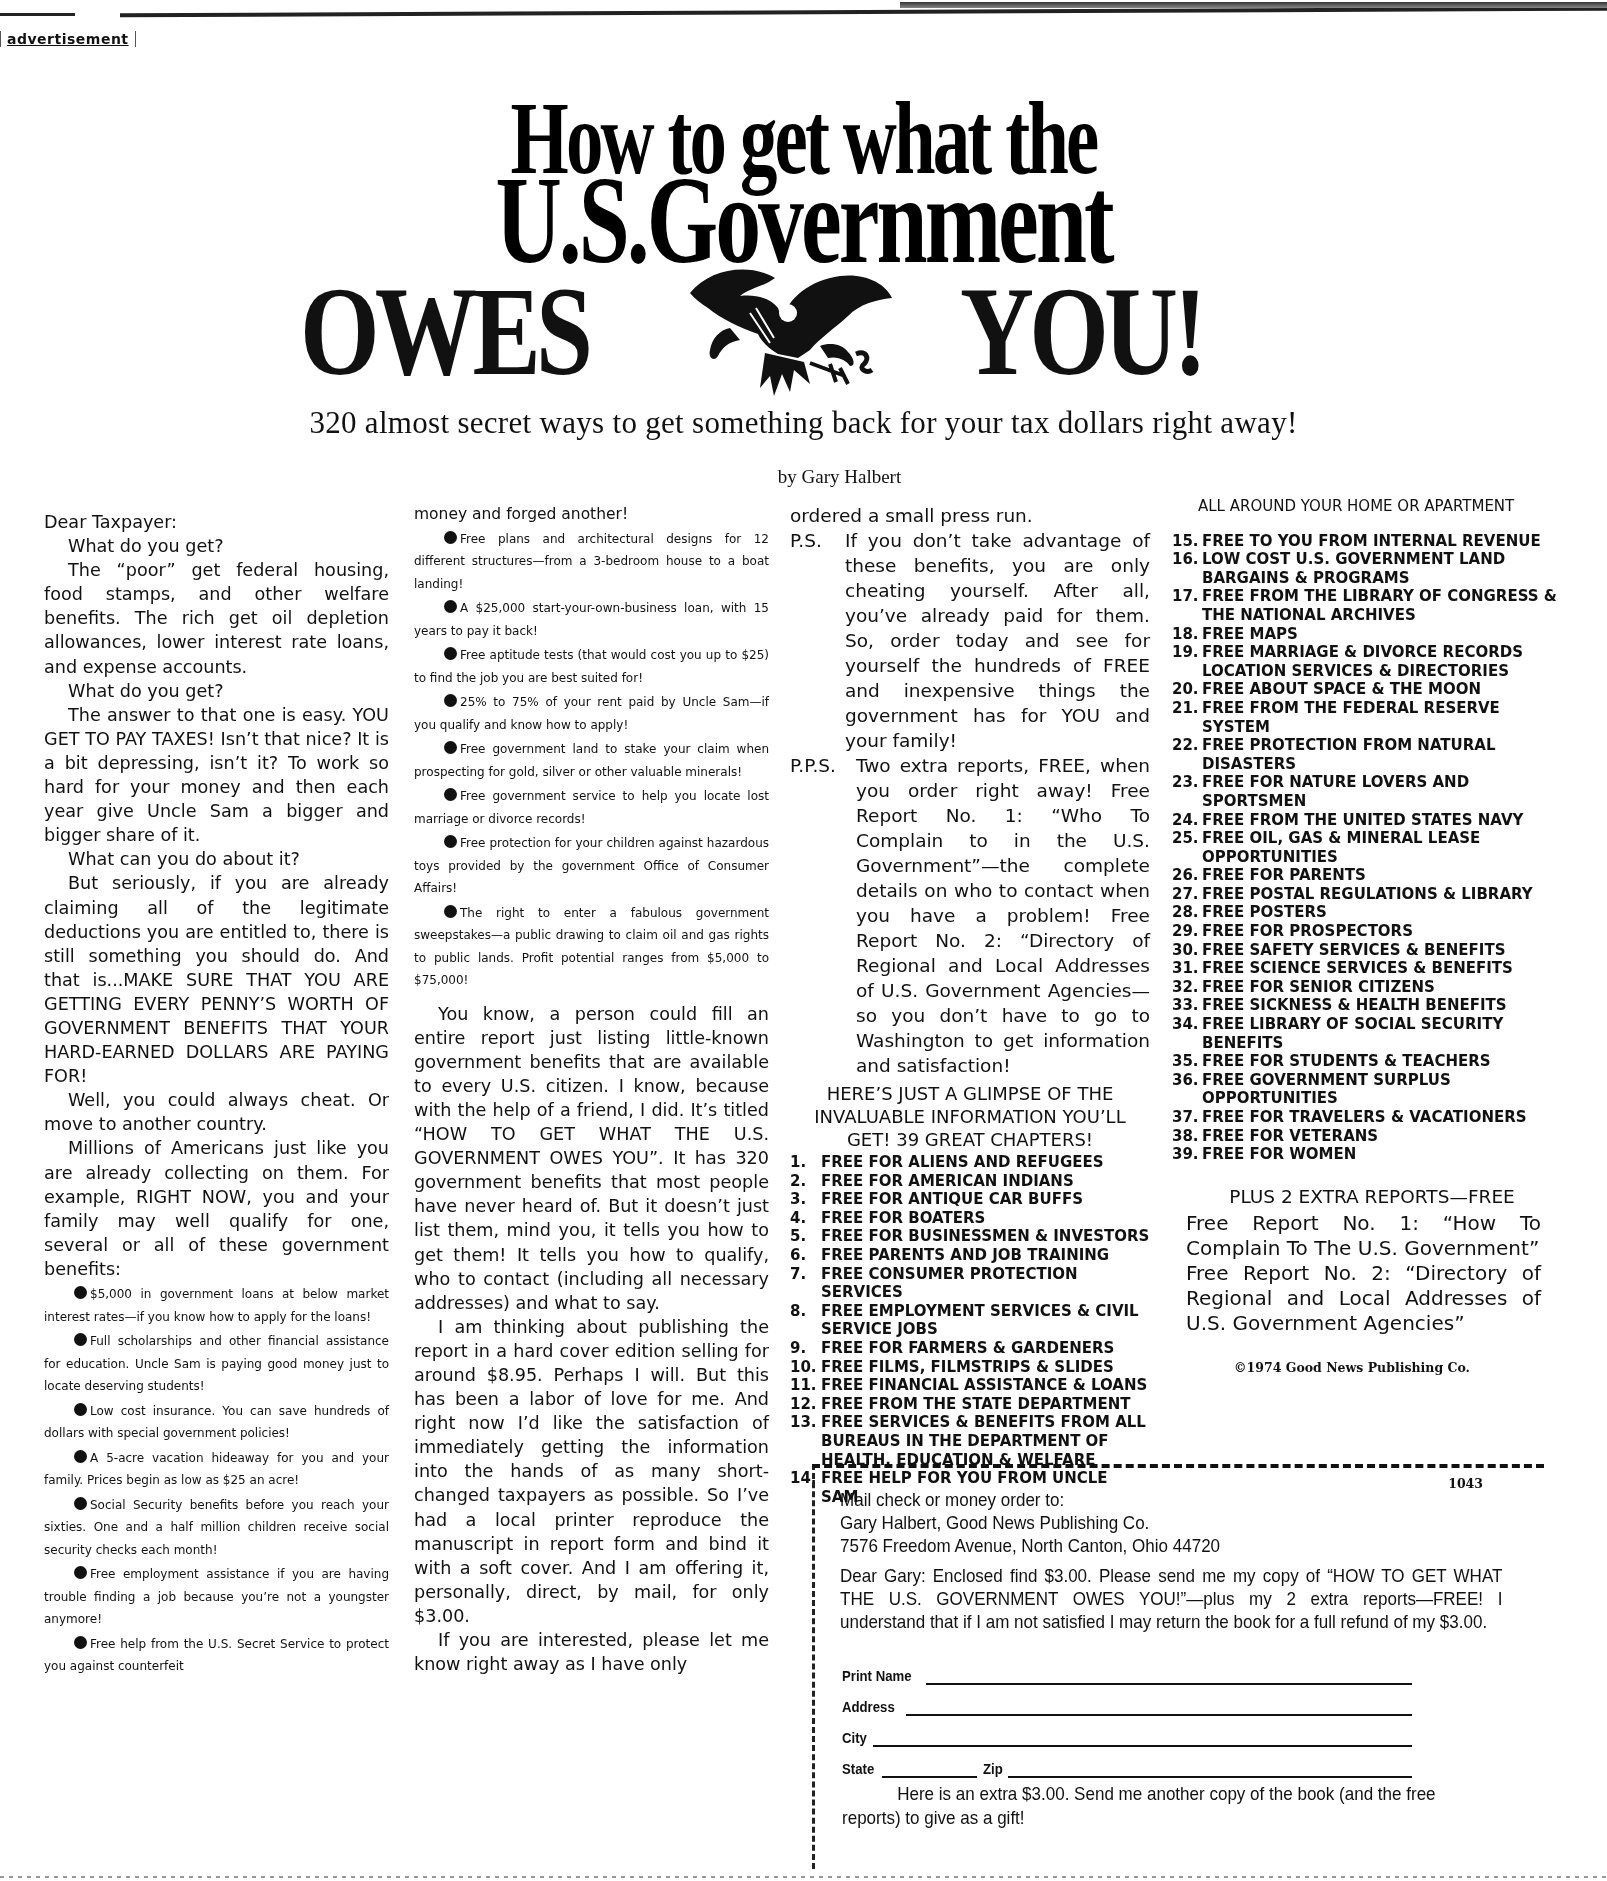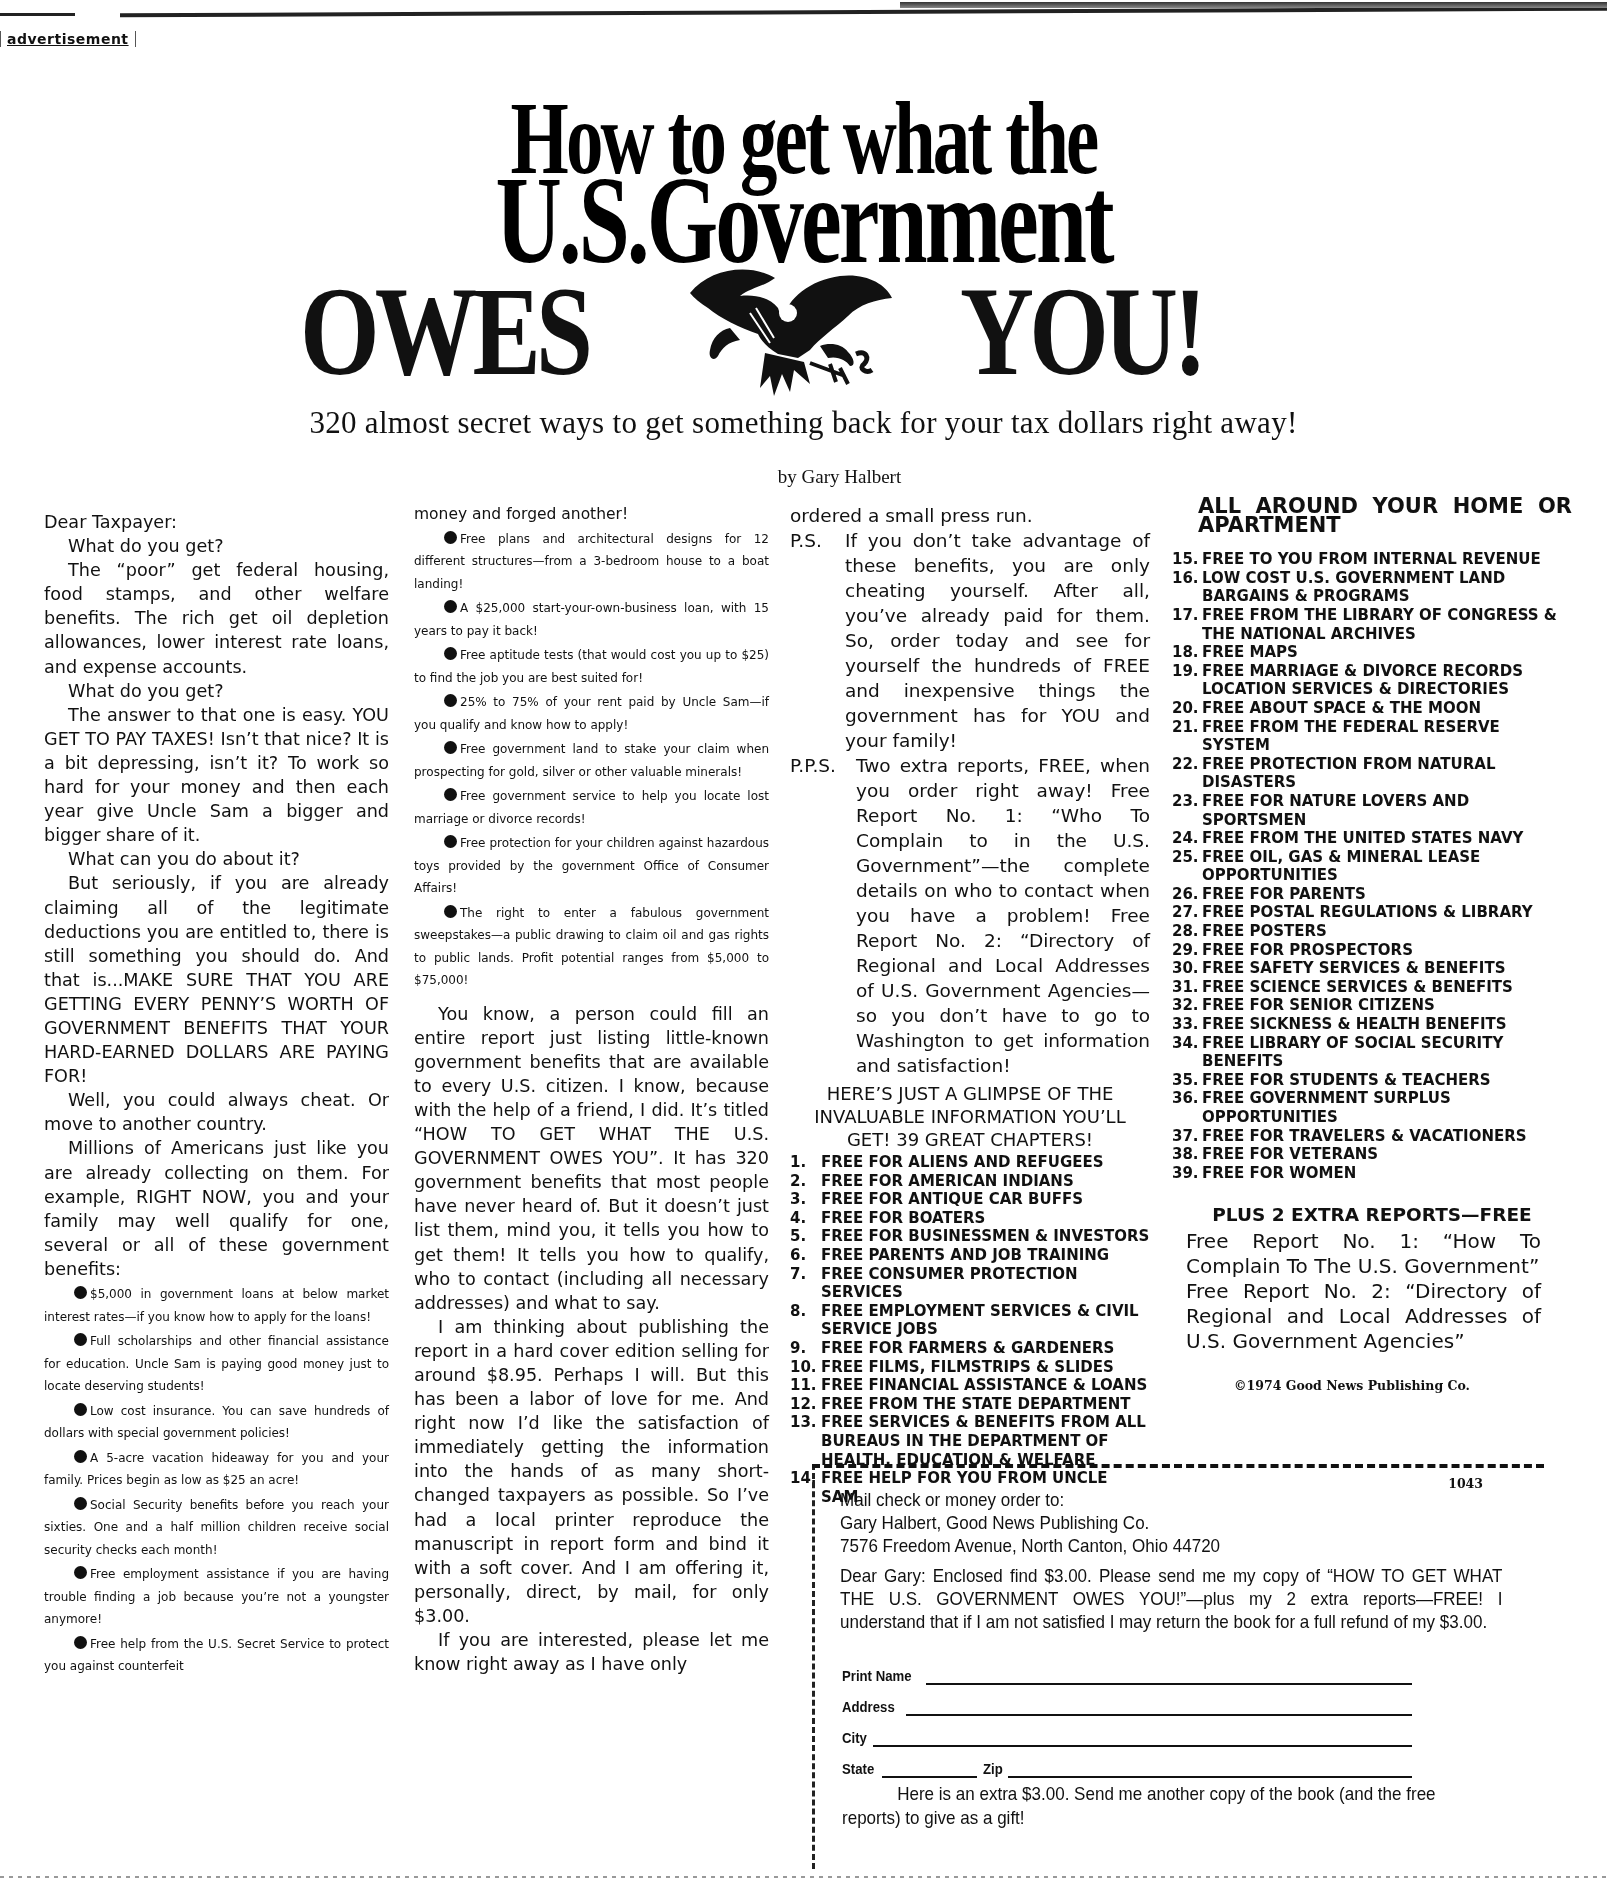--- a/index.html
+++ b/index.html
@@ -35,22 +35,22 @@
   .ps.pps .lbl { width: 55px; }
   .ps .txt { flex: 1; text-align: justify; }
   .glimpse { text-align: center; font-size: 18px; line-height: 23px; margin-top: 4px; }
   .chapters { list-style: none; margin: 2px 0 0 0; padding: 0; font-weight: bold; font-size: 15px; line-height: 18.6px; text-align: left; }
   .chapters li { display: flex; }
   .chapters li .n { flex: 0 0 31px; }
   .chapters li .t { flex: 1; }
   .c4 { left: 1172px; top: 497px; width: 400px; }
   .c4 .chapters { margin-top: 16px; }
   .c4 .chapters li .n { flex: 0 0 30px; }
-  .cont { padding-left: 26px; font-weight: bold; font-size: 21px; line-height: 18.6px; }
-  .plus { text-align: center; font-size: 18.5px; margin-top: 22px; font-weight: bold; }
+  .cont { padding-left: 26px; font-weight: normal; font-size: 15px; line-height: 18.6px; }
+  .plus { text-align: center; font-size: 18.5px; margin-top: 22px; }
   .reports { font-size: 20px; line-height: 25px; margin-top: 4px; padding-left: 14px; width: 355px; }
   .copyright { font-family: "DejaVu Serif", serif; font-weight: bold; font-size: 12.5px; text-align: center; margin-top: 24px; padding-right: 40px; }
   .coupon { position: absolute; left: 812px; top: 1464px; width: 728px; height: 405px; border-left: 3px dashed #222; }
   .coupon .dashtop { position: absolute; left: -3px; top: 0; width: 732px; border-top: 4px dashed #111; }
   .coupon .code { position: absolute; right: 60px; top: 12px; font-family: "DejaVu Serif", serif; font-weight: bold; font-size: 12.5px; }
   .coupon .body { position: absolute; left: 25px; top: 24px; width: 640px; font-family: "Liberation Sans", sans-serif; font-size: 18.5px; line-height: 23px; transform: scaleX(0.92); transform-origin: left top; }
   .coupon .body p { margin: 0; }
   .coupon .body .letter { margin-top: 7px; text-align: justify; width: 720px; }
   .field { display: flex; align-items: flex-end; margin-top: 10px; font-size: 15.5px; height: 21px; }
   .field .fl { white-space: nowrap; font-weight: bold; transform: scaleX(0.85); transform-origin: left; }

